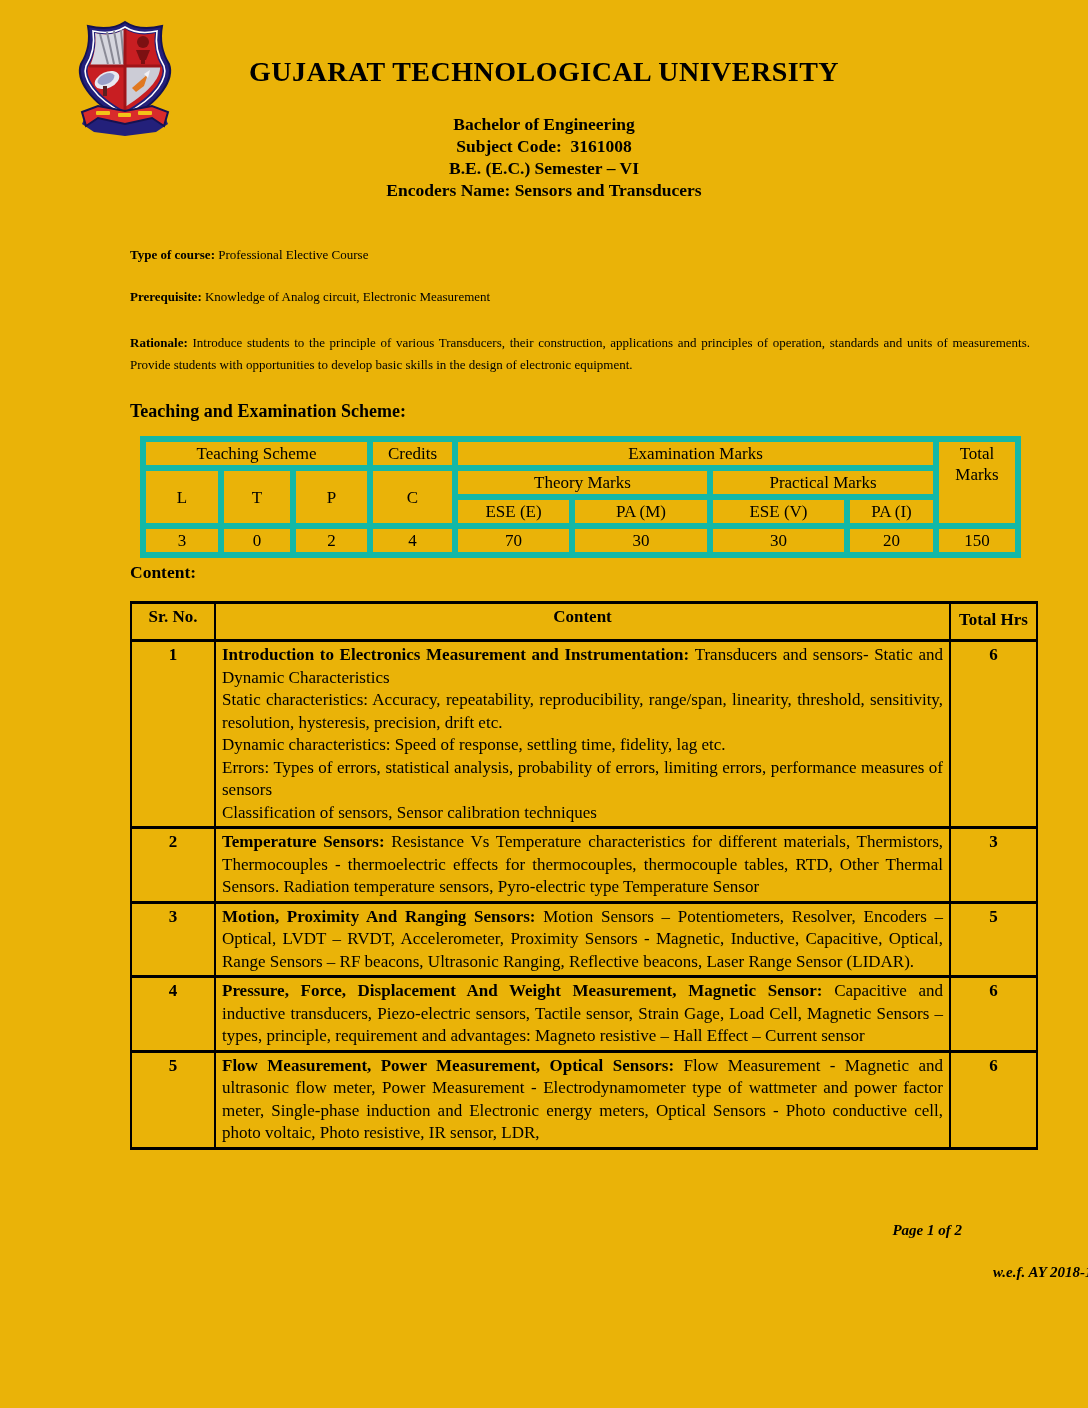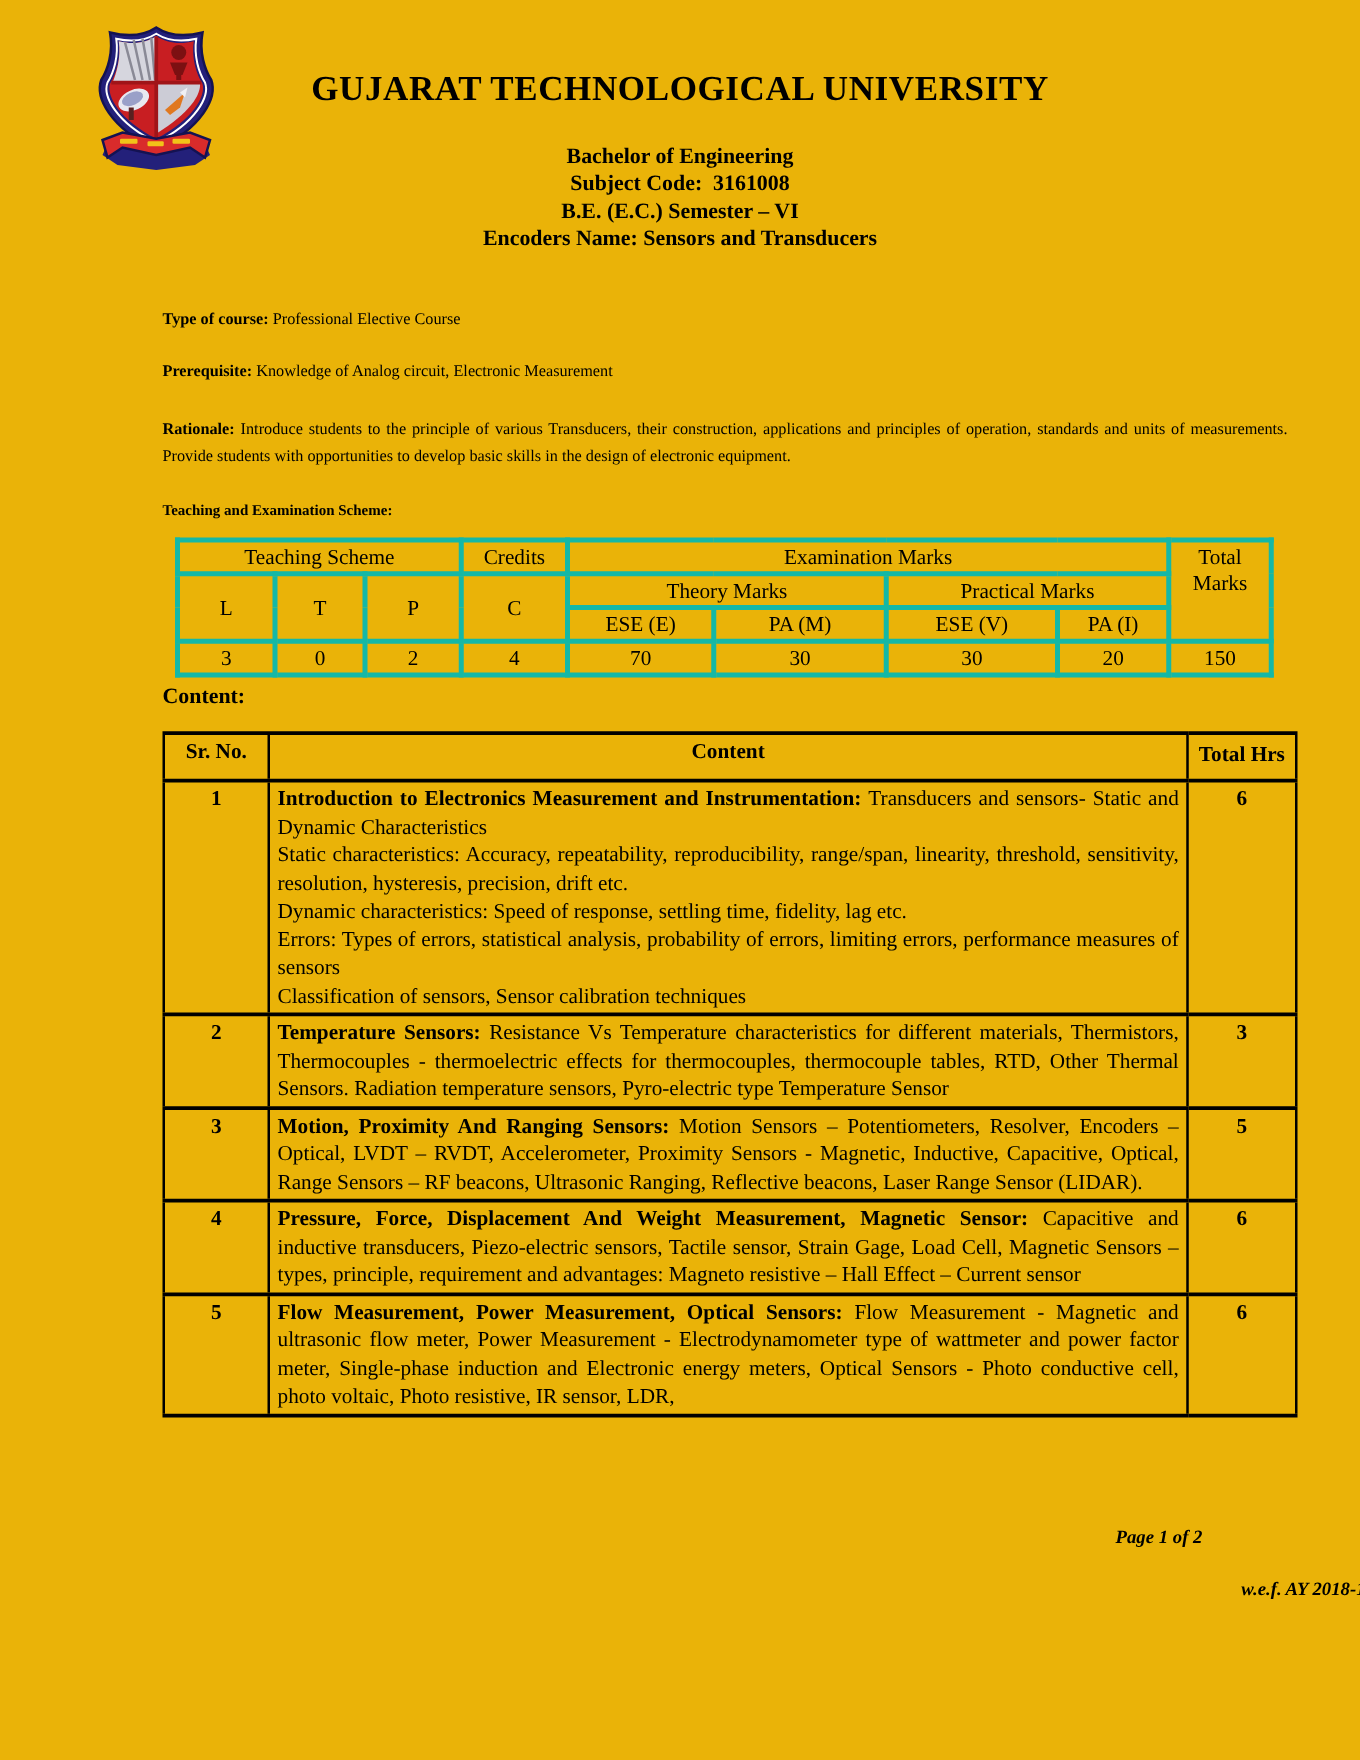--- a/index.html
+++ b/index.html
@@ -32,30 +32,30 @@
     font-weight: bold;
     line-height: 22px;
     white-space: pre-wrap;
   }
   .body-block { margin: 0 58px 0 130px; }
   .info-line { font-size: 13px; line-height: 22px; }
   .lbl { font-weight: bold; }
   .type-line { margin-top: 43px; }
   .prereq-line { margin-top: 20px; }
   .rationale { margin-top: 24px; text-align: justify; }
-  .scheme-heading { margin-top: 25px; font-size: 12px; font-weight: bold; }
+  .scheme-heading { margin-top: 25px; font-size: 18px; font-weight: bold; }
 
   table.scheme {
     border-collapse: collapse;
     table-layout: fixed;
     width: 875px;
     margin: 14px 0 0 10px;
   }
   table.scheme td {
-    border: 4px solid #14b8a6;
+    border: 6px solid #14b8a6;
     text-align: center;
     vertical-align: middle;
     font-size: 17px;
     line-height: 21px;
     padding: 1px 2px;
     height: 23px;
     overflow: hidden;
   }
   .content-heading { font-size: 17.5px; font-weight: bold; margin: 4px 0 0 0; }
 

